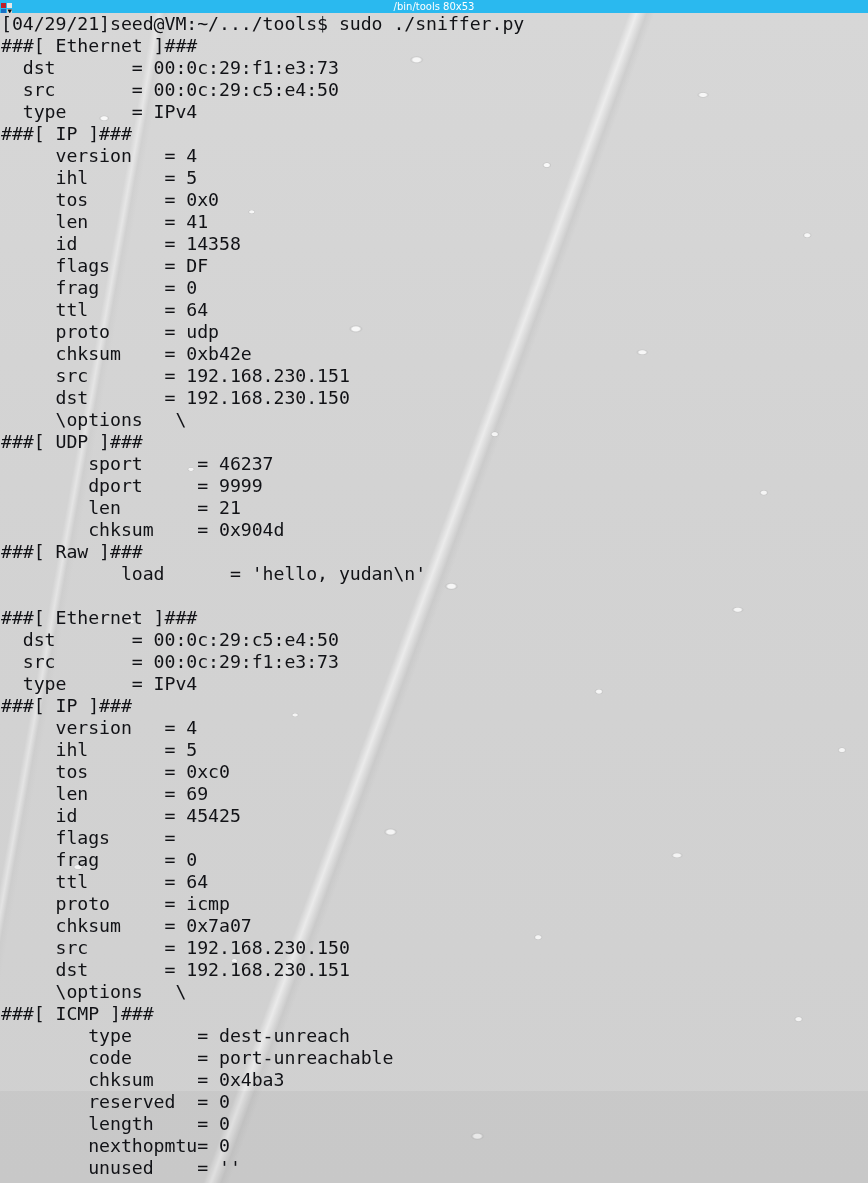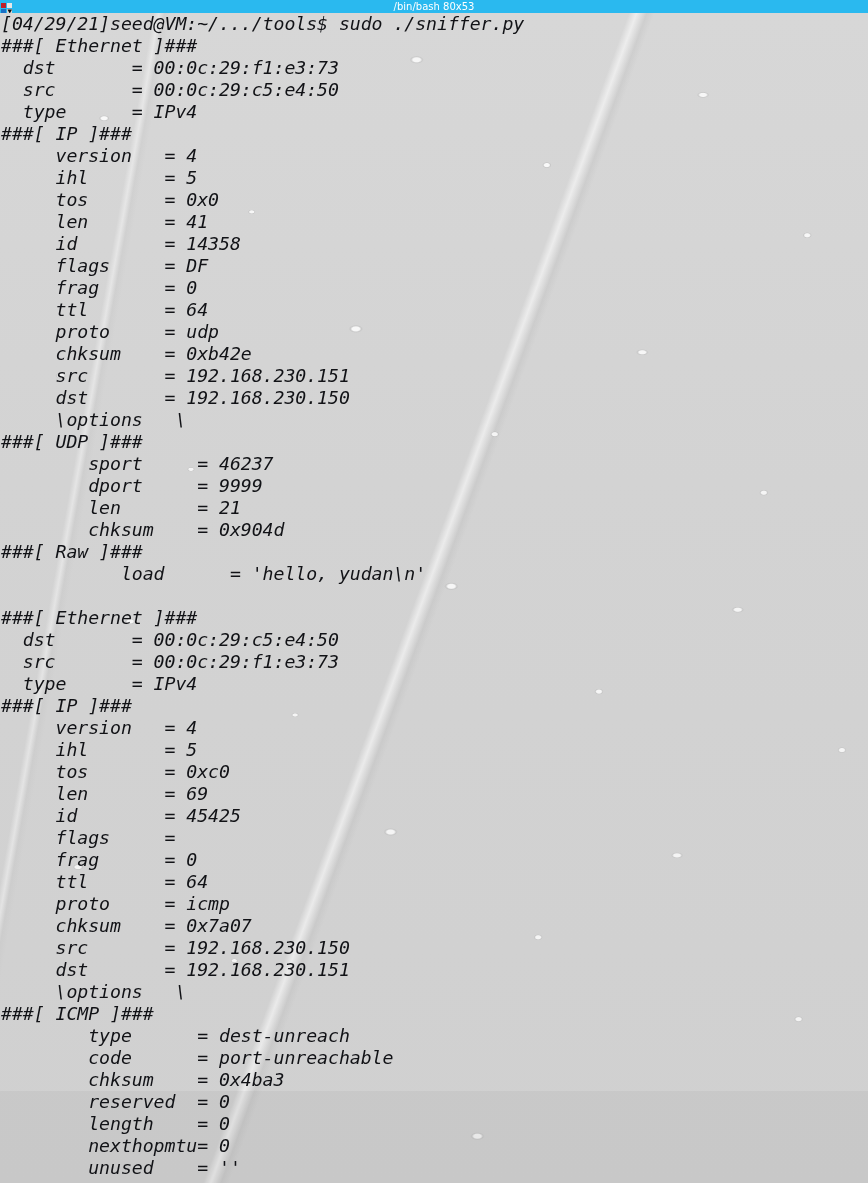--- a/index.html
+++ b/index.html
@@ -113,38 +113,38 @@
     margin: 0;
     padding: 0 0 0 1px;
     color: #111216;
     font-family: "DejaVu Sans Mono", "Liberation Mono", monospace;
     font-size: 18.2px;
     line-height: 22px;
     letter-spacing: -0.05px;
     white-space: pre;
     -webkit-font-smoothing: none;
   }
-  .ln { display: block; height: 22px; font-style: italic; }
+  .ln { display: block; height: 22px; }
 </style>
 </head>
 <body>
 
 <div id="terminal-window">
 
   <div id="titlebar">
     <span id="titlebar-menu-icon">
       <svg width="18" height="13" viewBox="0 0 18 13" xmlns="http://www.w3.org/2000/svg">
         <rect x="1" y="1" width="5" height="5" fill="#c0202a"></rect>
         <rect x="7" y="1" width="5" height="5" fill="#e8e8e8"></rect>
         <rect x="1" y="7" width="5" height="5" fill="#1a6fc4"></rect>
         <rect x="7" y="7" width="5" height="5" fill="#d6d6d6"></rect>
         <path d="M7.5 7.5 L12 7.5 L9.75 11.5 Z" fill="#101010"></path>
       </svg>
     </span>
-    <span id="titlebar-title">/bin/bash 80x53</span>
+    <span id="titlebar-title">/bin/tools 80x53</span>
   </div>
 
   <div id="terminal-body">
     <div id="lower-shade"></div>
     <pre id="screen-text"><span class="ln">[04/29/21]seed@VM:~/.../tools$ sudo ./sniffer.py</span><span class="ln">###[ Ethernet ]###</span><span class="ln">  dst       = 00:0c:29:f1:e3:73</span><span class="ln">  src       = 00:0c:29:c5:e4:50</span><span class="ln">  type      = IPv4</span><span class="ln">###[ IP ]###</span><span class="ln">     version   = 4</span><span class="ln">     ihl       = 5</span><span class="ln">     tos       = 0x0</span><span class="ln">     len       = 41</span><span class="ln">     id        = 14358</span><span class="ln">     flags     = DF</span><span class="ln">     frag      = 0</span><span class="ln">     ttl       = 64</span><span class="ln">     proto     = udp</span><span class="ln">     chksum    = 0xb42e</span><span class="ln">     src       = 192.168.230.151</span><span class="ln">     dst       = 192.168.230.150</span><span class="ln">     \options   \</span><span class="ln">###[ UDP ]###</span><span class="ln">        sport     = 46237</span><span class="ln">        dport     = 9999</span><span class="ln">        len       = 21</span><span class="ln">        chksum    = 0x904d</span><span class="ln">###[ Raw ]###</span><span class="ln">           load      = 'hello, yudan\n'</span><span class="ln">&nbsp;</span><span class="ln">###[ Ethernet ]###</span><span class="ln">  dst       = 00:0c:29:c5:e4:50</span><span class="ln">  src       = 00:0c:29:f1:e3:73</span><span class="ln">  type      = IPv4</span><span class="ln">###[ IP ]###</span><span class="ln">     version   = 4</span><span class="ln">     ihl       = 5</span><span class="ln">     tos       = 0xc0</span><span class="ln">     len       = 69</span><span class="ln">     id        = 45425</span><span class="ln">     flags     =</span><span class="ln">     frag      = 0</span><span class="ln">     ttl       = 64</span><span class="ln">     proto     = icmp</span><span class="ln">     chksum    = 0x7a07</span><span class="ln">     src       = 192.168.230.150</span><span class="ln">     dst       = 192.168.230.151</span><span class="ln">     \options   \</span><span class="ln">###[ ICMP ]###</span><span class="ln">        type      = dest-unreach</span><span class="ln">        code      = port-unreachable</span><span class="ln">        chksum    = 0x4ba3</span><span class="ln">        reserved  = 0</span><span class="ln">        length    = 0</span><span class="ln">        nexthopmtu= 0</span><span class="ln">        unused    = ''</span></pre>
   </div>
 
 </div>
 
 </body></html>

